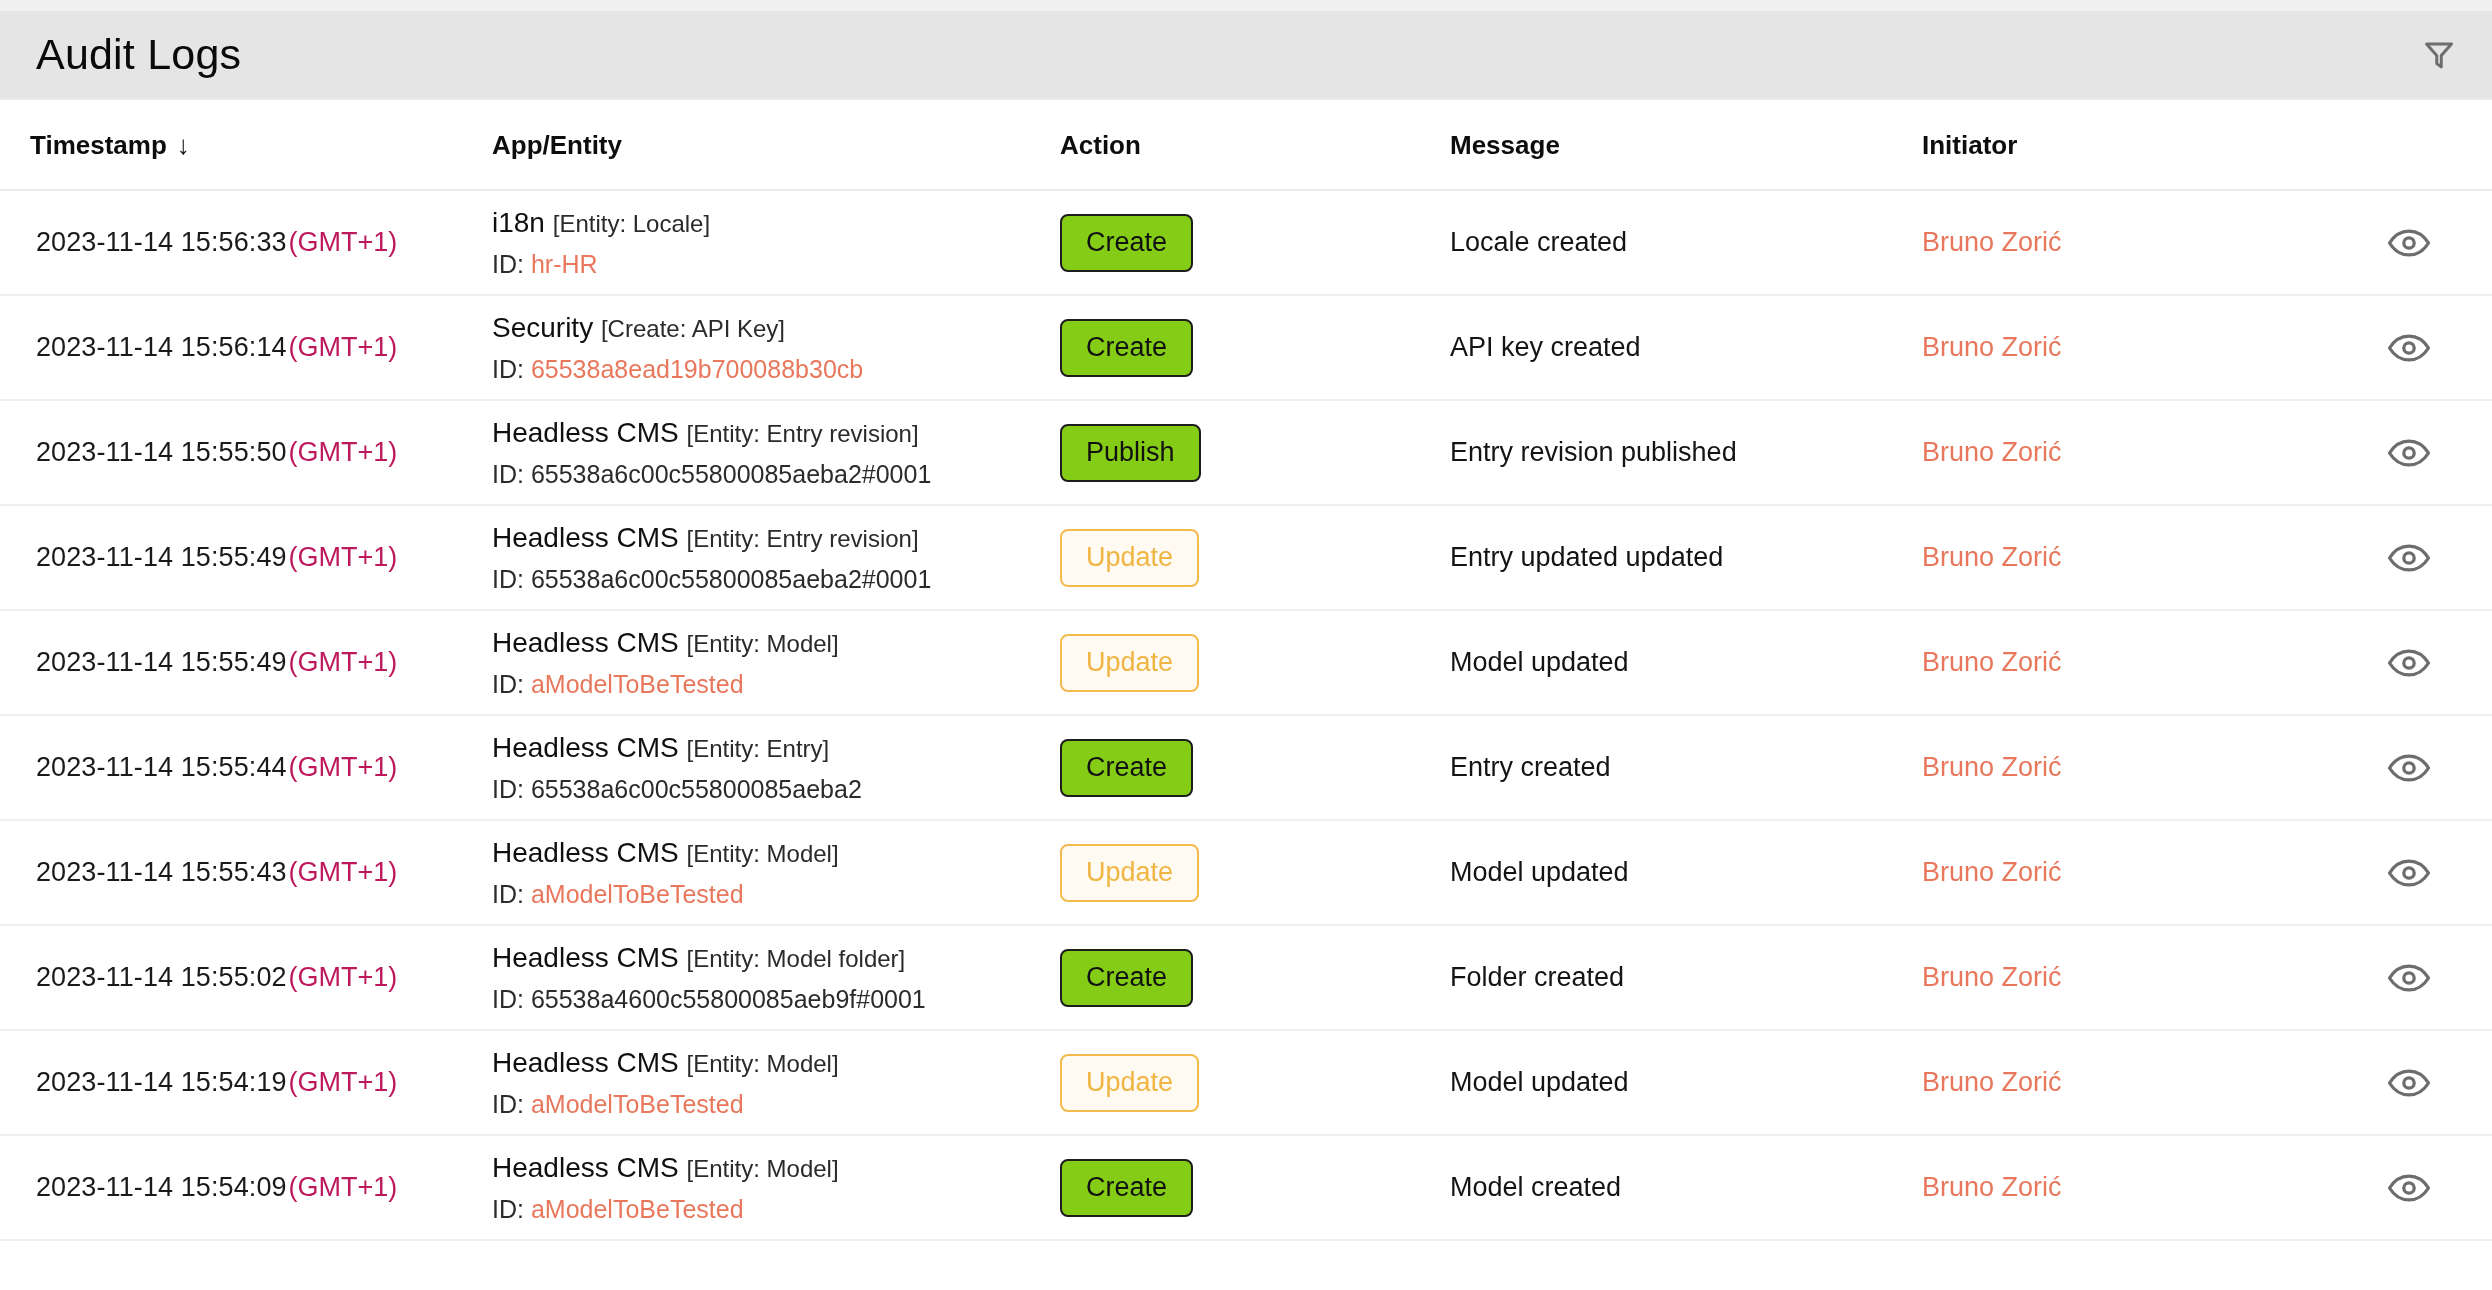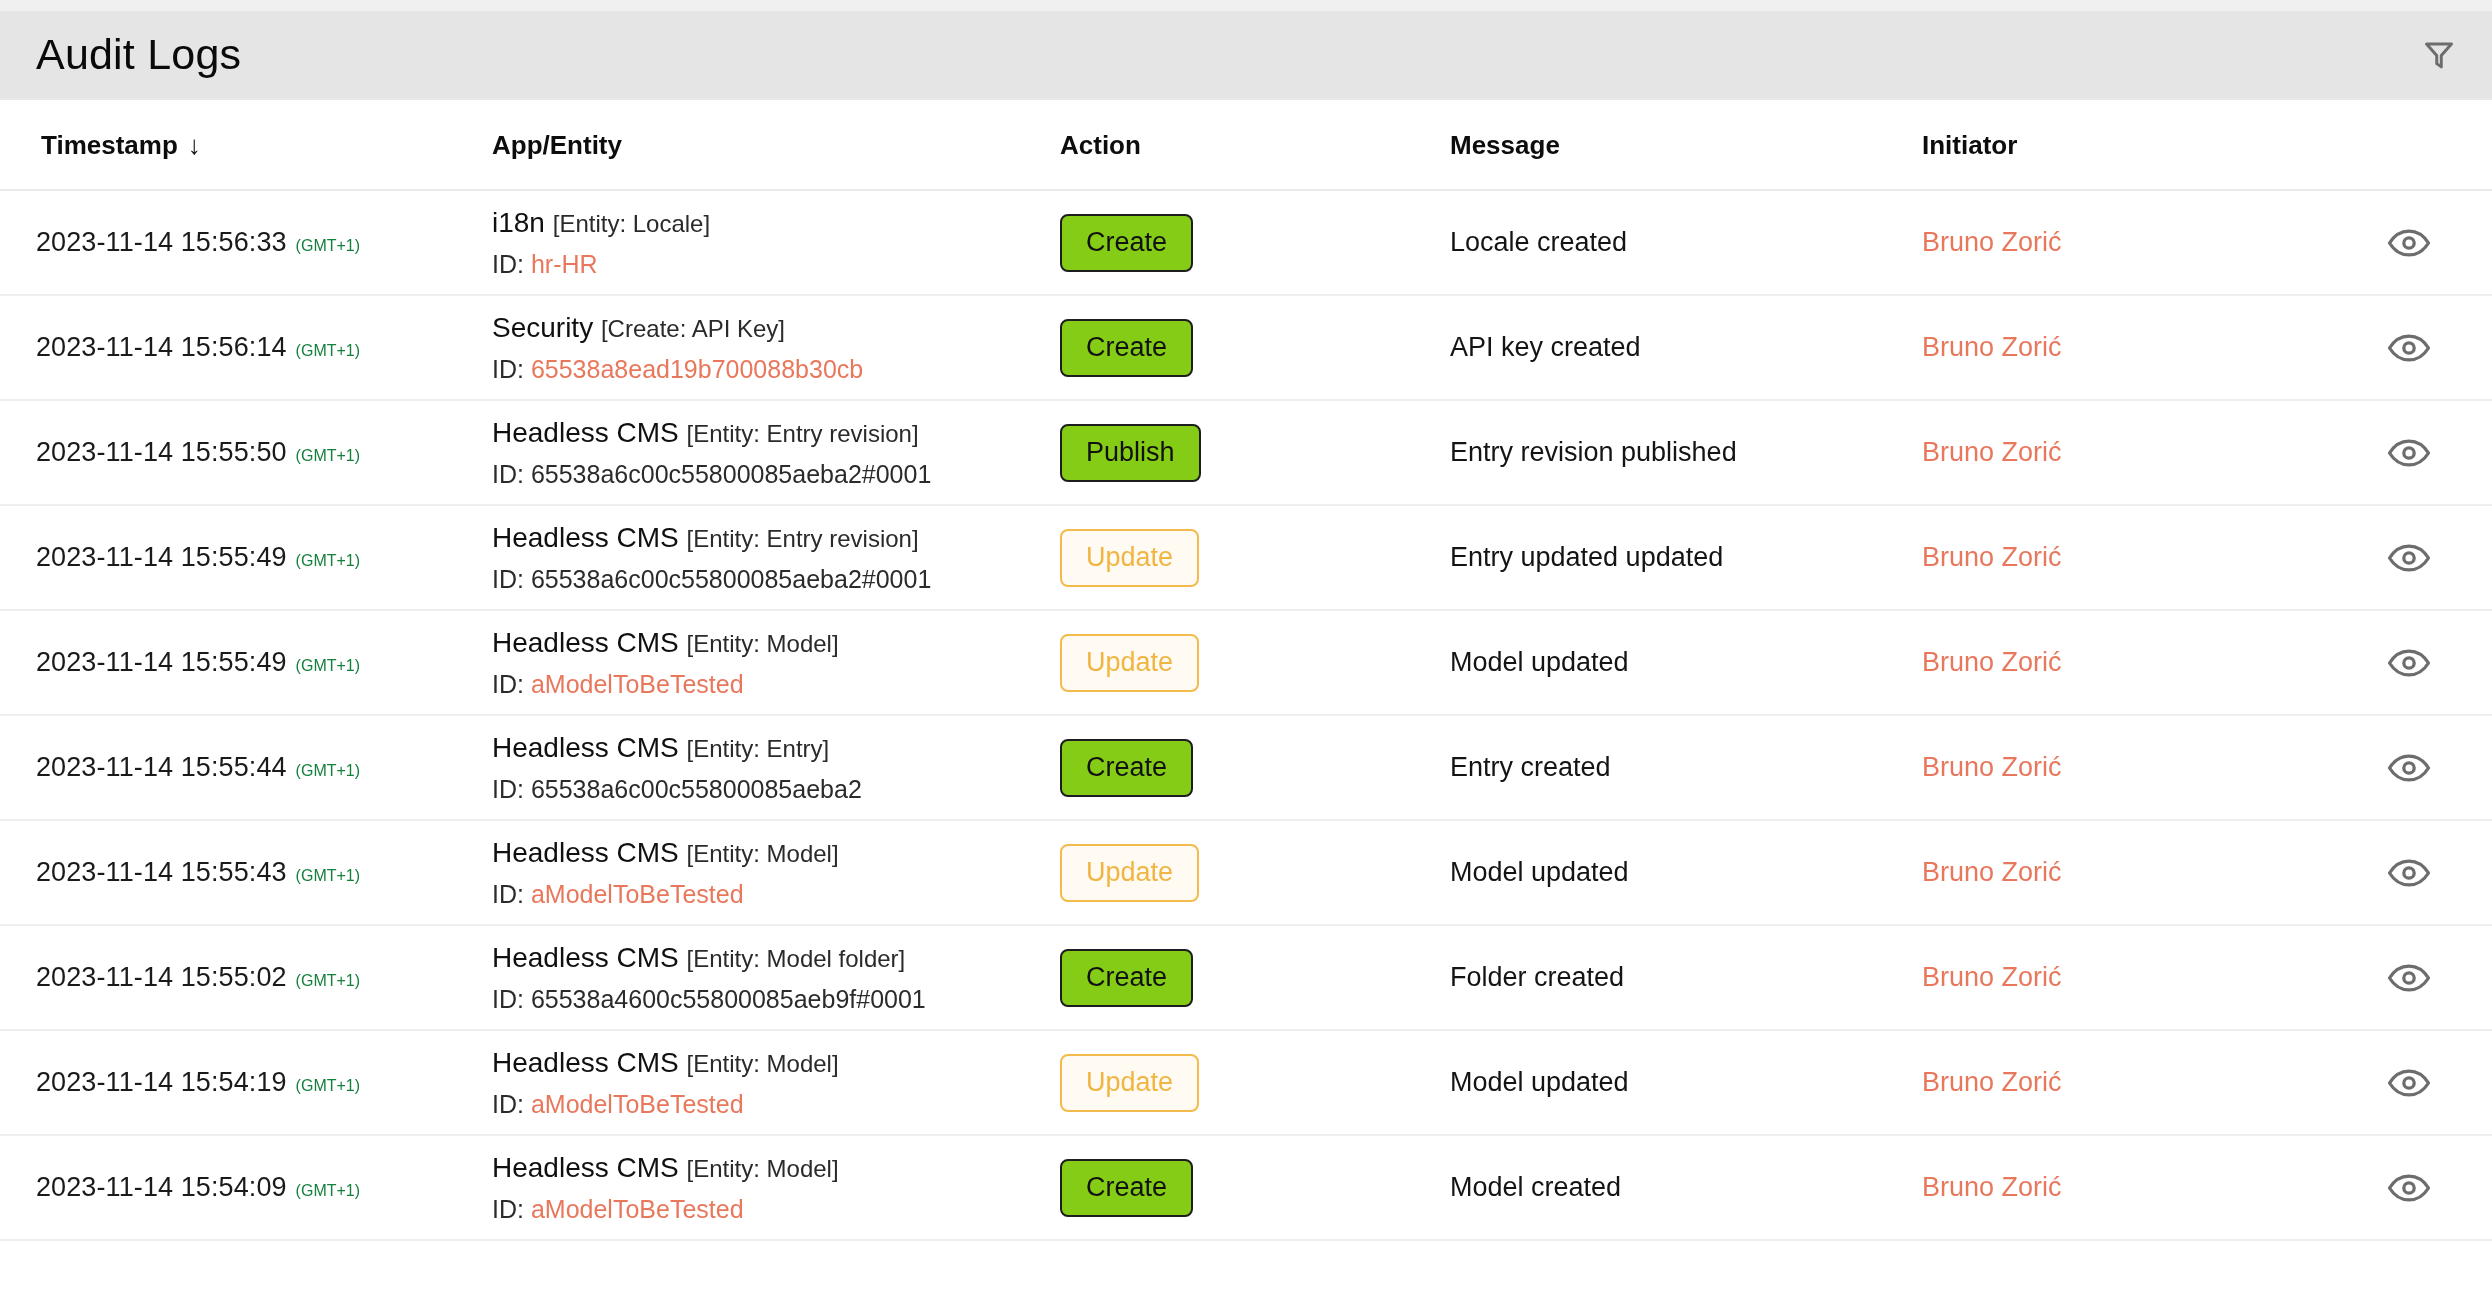--- a/index.html
+++ b/index.html
@@ -120,21 +120,21 @@
   thead th {
     text-align: left;
     font-size: 26px;
     font-weight: 700;
     color: #0d0d0d;
     padding: 30px 0 28px 0;
     background: #fff;
     border-bottom: 2px solid #eaeaea;
     vertical-align: middle;
   }
-  thead th.th-ts   { padding-left: 41px; }
+  thead th.th-ts   { padding-left: 30px; }
   thead th.th-app  { padding-left: 6px; }
   thead th.th-act  { padding-left: 14px; }
   thead th.th-msg  { padding-left: 4px; }
   thead th.th-init { padding-left: 6px; }
 
   .sort-arrow {
     display: inline-block;
     margin-left: 10px;
     font-size: 26px;
     font-weight: 400;
@@ -156,23 +156,23 @@
   .cell-pad-init { padding-left: 6px; }
 
   
   .ts-line { white-space: nowrap; line-height: 1; }
   .ts-main {
     font-size: 27px;
     color: #1a1a1a;
     letter-spacing: 0.1px;
   }
   .ts-tz {
-    font-size: 16px;
-    color: #15803d;
-    margin-left: 9px;
+    font-size: 27px;
+    color: #be185d;
+    margin-left: 2px;
   }
 
   
   .app-block { line-height: 1.0; }
   .app-top {
     font-size: 28px;
     color: #101010;
     white-space: nowrap;
     margin-bottom: 15px;
   }

